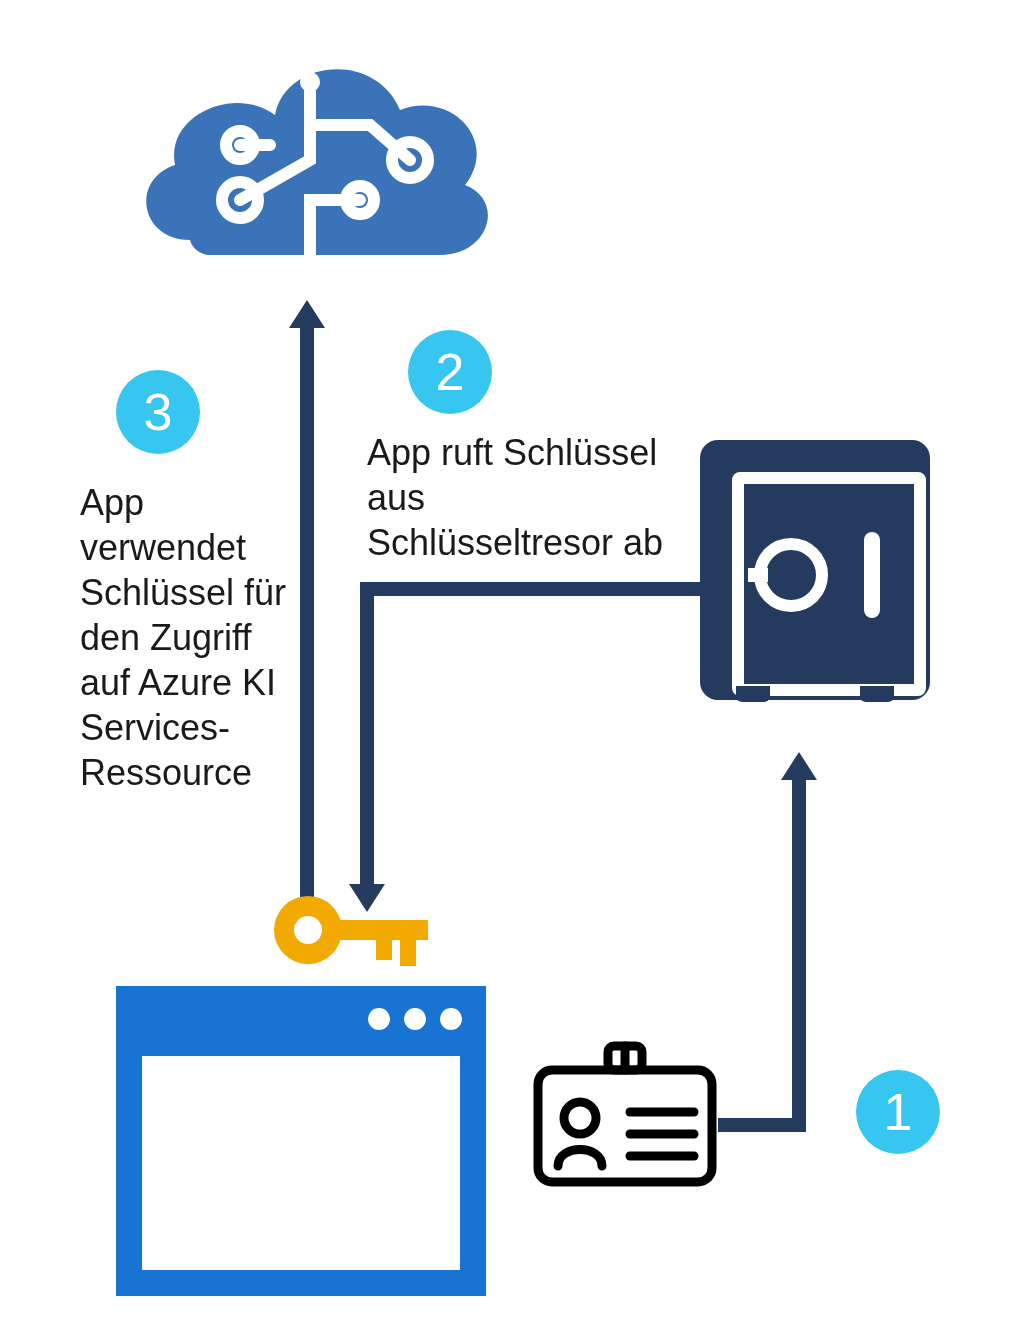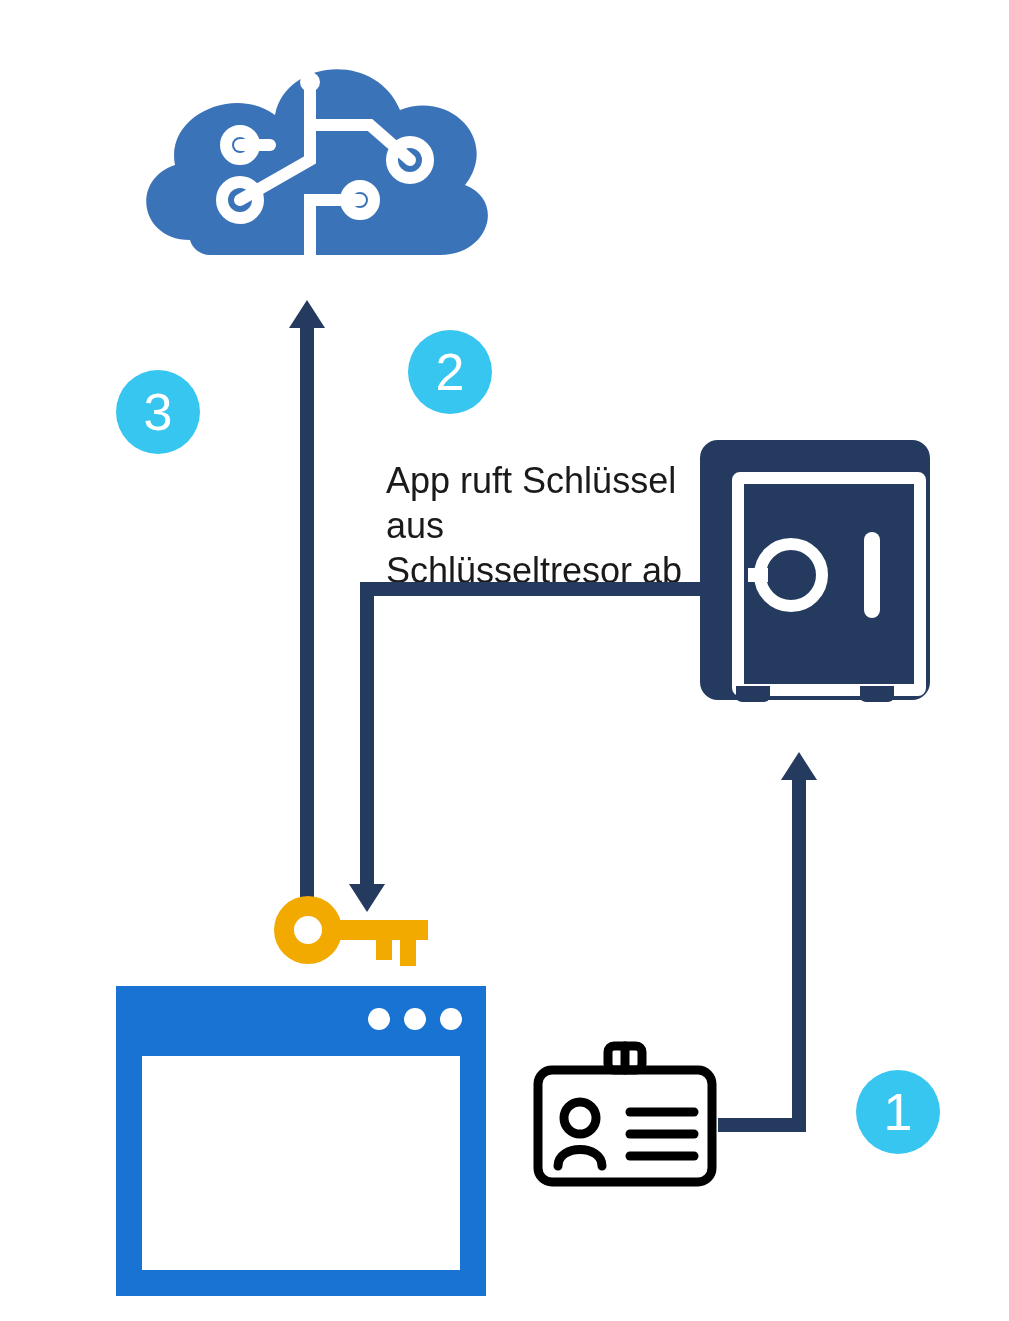--- a/index.html
+++ b/index.html
@@ -175,22 +175,23 @@
   </div>
 
   <div class="abs badge" style="left:116px; top:370px; background:#37c6f0;">
     <span>3</span>
   </div>
 
   <div class="abs badge" style="left:408px; top:330px; background:#37c6f0;">
     <span>2</span>
   </div>
 
-
-  <div class="abs txt" style="left:386px; top:430px; width:300px;margin-top:28px;">App ruft Schlüssel aus Schlüsseltresor ab</div>
+  <div class="abs txt" style="left:80px; top:480px; width:210px;">App verwendet Schlüssel für den Zugriff auf Azure KI Services-Ressource</div>
+
+  <div class="abs txt" style="left:367px; top:430px; width:300px;">App ruft Schlüssel aus Schlüsseltresor ab</div>
 
   <div class="abs safe" style="left:700px; top:440px;">
     <div class="safe-inner"></div>
     <div class="safe-dial"></div>
     <div class="safe-handle"></div>
     <div class="safe-foot" style="left:22px;"></div>
     <div class="safe-foot" style="right:22px;"></div>
   </div>
 
   <div class="abs">

